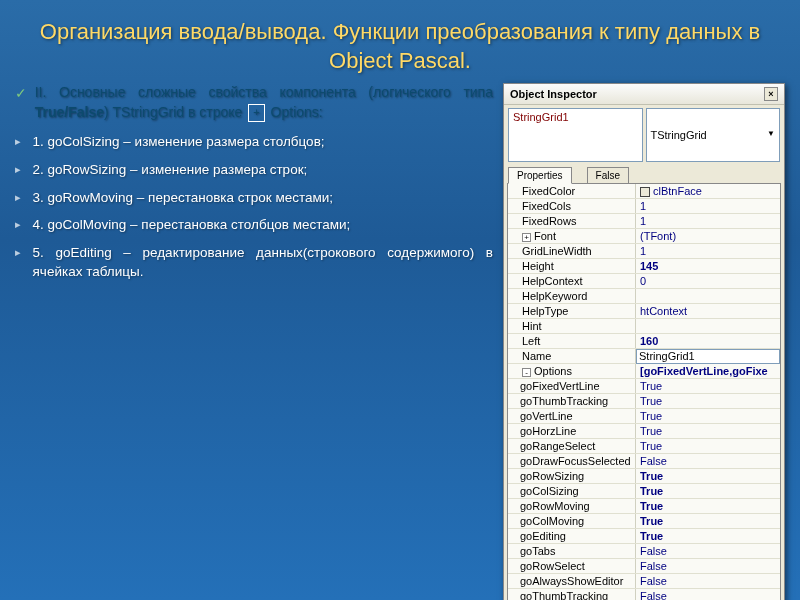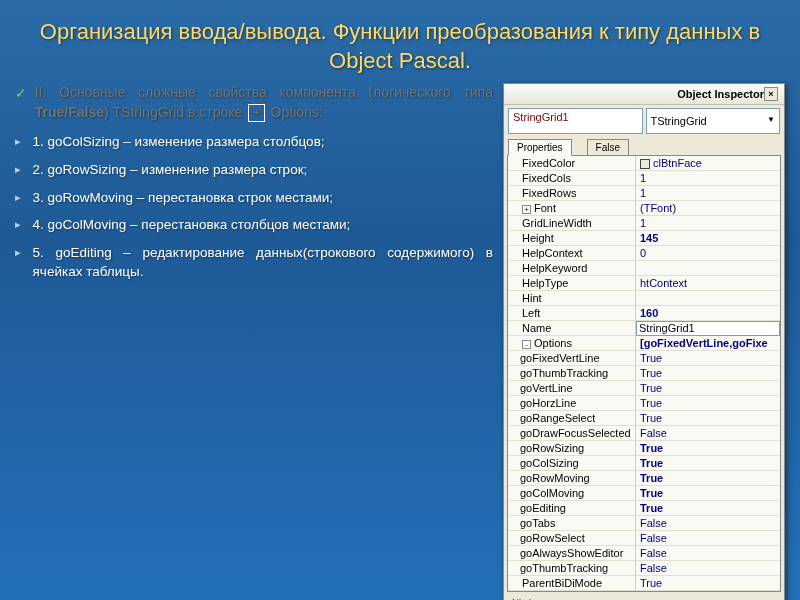--- a/index.html
+++ b/index.html
@@ -2,31 +2,31 @@
 <html><head>
 <meta charset="utf-8">
 <style>
 *{margin:0;padding:0;box-sizing:border-box}
 body{width:800px;height:600px;background:linear-gradient(180deg,#2a6ca8 0%,#1e5a96 40%,#2470b8 100%);font-family:Arial,sans-serif;overflow:hidden;position:relative}
 .slide-title{color:#ffd966;font-size:22px;text-align:center;padding:18px 20px 8px;text-shadow:1px 1px 3px rgba(0,0,0,0.5);line-height:1.3}
 .content{display:flex;padding:0 15px}
 .left{flex:1;padding-right:10px}
 .bullet-main{display:flex;align-items:flex-start;margin-bottom:10px}
 .bullet-marker{color:#7ec97e;font-size:14px;margin-right:8px;margin-top:2px}
-.bullet-text{color:#737373;font-size:14px;line-height:1.4;text-align:justify;text-shadow:1px 1px 2px rgba(0,0,0,0.4)}
+.bullet-text{color:#0c4a6e;font-size:14px;line-height:1.4;text-align:justify;text-shadow:1px 1px 2px rgba(0,0,0,0.4)}
 .bullet-sub{display:flex;align-items:flex-start;margin-bottom:8px;padding-left:0}
 .arrow{color:rgba(255,255,255,0.7);font-size:11px;margin-right:12px;margin-top:3px}
 .sub-text{color:#fff;font-size:13.5px;line-height:1.45;text-align:justify;text-shadow:1px 1px 2px rgba(0,0,0,0.4);flex:1}
 .plus-box{display:inline-block;border:1px solid #fff;padding:0 4px;font-size:11px;vertical-align:middle;margin:0 2px}
 .inspector{width:282px;background:#ece9d8;border:1px solid #888;font-family:Tahoma,sans-serif;font-size:11px;box-shadow:2px 2px 6px rgba(0,0,0,0.5)}
-.insp-title{background:linear-gradient(180deg,#fcfcfc 0%,#e8e6da 100%);border-bottom:1px solid #c0c0b0;padding:3px 6px;display:flex;justify-content:flex-end;align-items:center;font-weight:bold}
+.insp-title{background:linear-gradient(180deg,#fcfcfc 0%,#e8e6da 100%);border-bottom:1px solid #c0c0b0;padding:3px 6px;display:flex;justify-content:space-between;align-items:center;font-weight:bold}
 .close-x{background:#ece9d8;border:1px solid #888;width:14px;height:14px;font-size:9px;text-align:center;line-height:12px;cursor:pointer}
 .combo{display:flex;padding:3px 4px;gap:3px}
 .combo-left{flex:1;background:#fff;border:1px solid #7f9db9;padding:2px 4px;color:#800000}
-.combo-right{flex:1;background:#fff;border:1px solid #7f9db9;padding:6px 4px;color:#000;display:flex;justify-content:space-between}
+.combo-right{flex:1;background:#fff;border:1px solid #7f9db9;padding:20px 4px;color:#000;display:flex;justify-content:space-between}
 .combo-arrow{font-size:8px}
 .tabs{display:flex;padding:2px 4px 0;gap:15px}
 .tab{background:#ece9d8;border:1px solid #888;border-bottom:none;padding:2px 8px;font-size:10px}
 .tab.active{background:#fafaf5;border-bottom:1px solid #fafaf5;margin-bottom:-1px;position:relative;z-index:2}
 .props{background:#fafaf5;border:1px solid #888;margin:0 3px 3px}
 .prop-row{display:flex;border-bottom:1px solid #e0e0d0;height:15px;line-height:15px}
 .prop-name{width:128px;padding-left:14px;color:#000;overflow:hidden;white-space:nowrap;border-right:1px solid #d0d0c0}
 .prop-name.expanded{}
 .prop-name.indent{padding-left:12px}
 .expand-icon{display:inline-block;width:9px;height:9px;border:1px solid #888;font-size:8px;line-height:7px;text-align:center;margin-right:3px;background:#fff}

